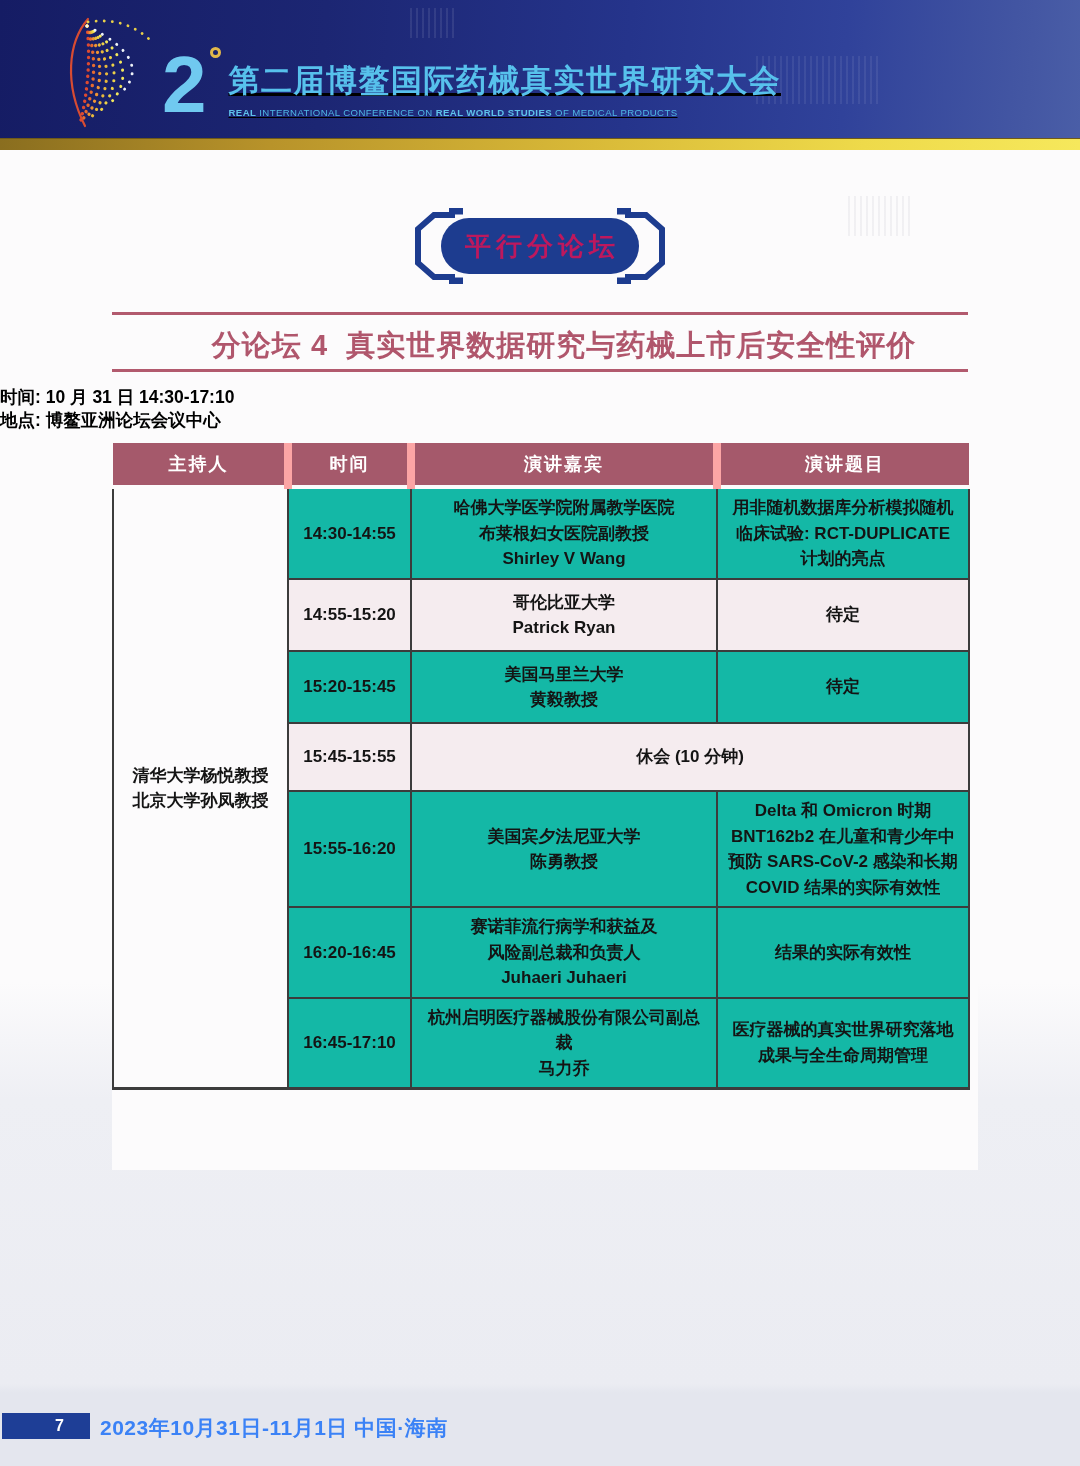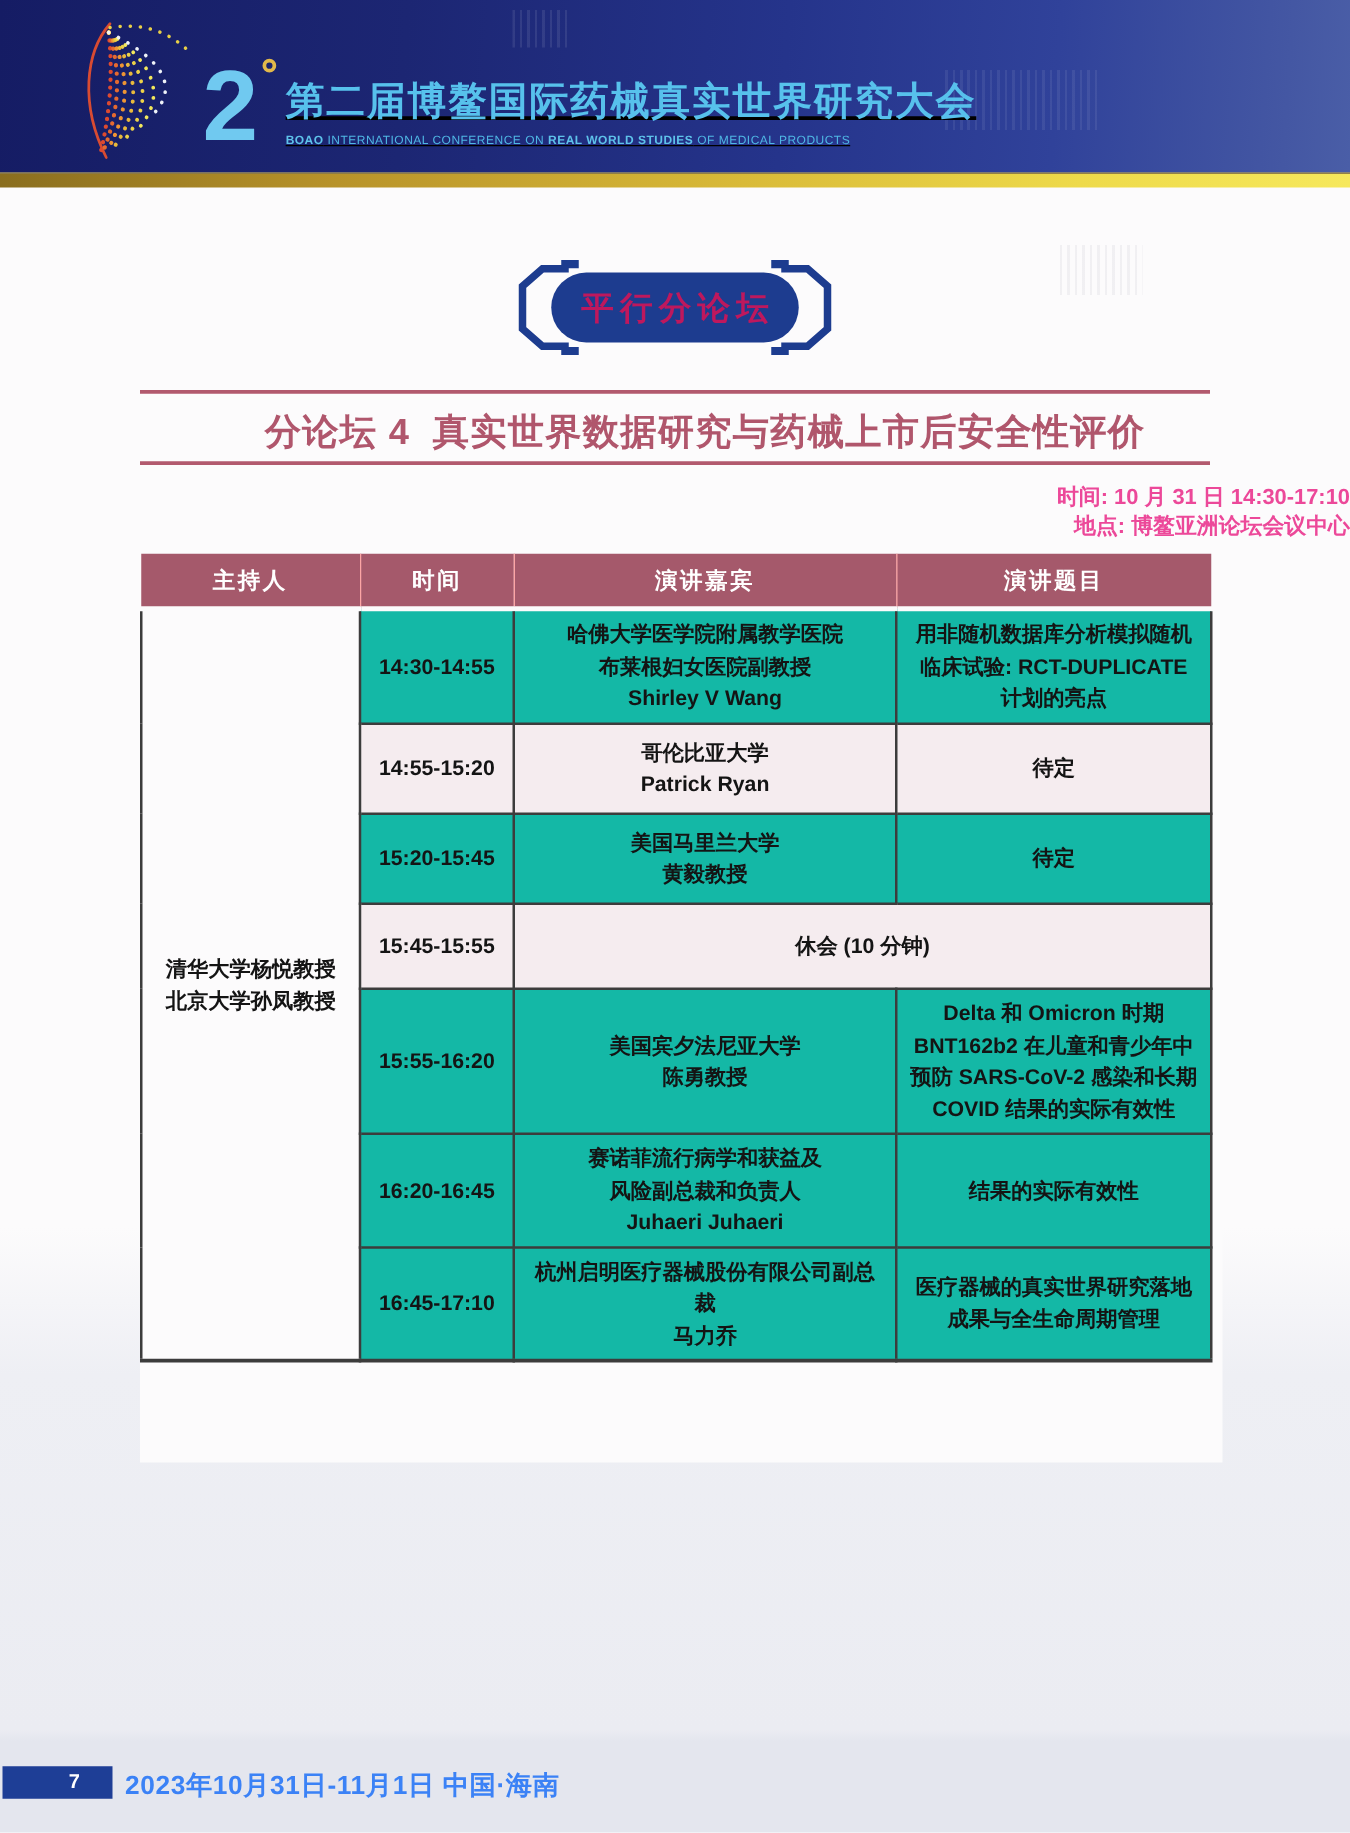--- a/index.html
+++ b/index.html
@@ -50,34 +50,34 @@
     display:flex; align-items:center; justify-content:center;
     color:#be185d; font-size:26px; font-weight:700; letter-spacing:5px; text-indent:5px;
   }
   
   .rule{ position:absolute; left:112px; width:856px; height:3px; background:#b25a6e; }
   .rule.r1{ top:312px; } .rule.r2{ top:369px; }
   .session-title{
     position:absolute; left:0; top:326px; width:1080px; text-align:center;
     font-size:29px; font-weight:700; color:#b0566c; white-space:pre-wrap; letter-spacing:1px;margin-left:24px;
   }
-  .meta{ position:absolute; left:0; width:1080px; text-align:right;
-         font-size:17.5px; font-weight:700; color:#ec4899; white-space:pre-wrap; }
+  .meta{ position:absolute; left:0; width:1080px; text-align:left;
+         font-size:17.5px; font-weight:700; color:#000000; white-space:pre-wrap; }
   .meta.time{ top:385px; } .meta.venue{ top:408px; }
   
   table.agenda{
     position:absolute; left:112px; top:443px; width:856px;
     border-collapse:collapse; table-layout:fixed;
   }
   .agenda col.c-mod{ width:175px; } .agenda col.c-time{ width:123px; }
   .agenda col.c-spk{ width:306px; } .agenda col.c-top{ width:252px; }
   .agenda th{
     background:#a5596b; color:#ffffff; font-size:18px; font-weight:700;
     height:44px; letter-spacing:2px;
-    border-right:1px solid #fca5a5; border-bottom:4px solid #fcfbfc;
+    border-right:8px solid #fca5a5; border-bottom:4px solid #fcfbfc;
   }
   .agenda th:last-child{ border-right:none; }
   .agenda td{
     border:2px solid #3c3c3c; background:#14b8a6;
     text-align:center; vertical-align:middle;
     font-size:17px; font-weight:700; color:#141414; line-height:1.5;
     padding:6px 9px;
   }
   .agenda tr.tint td{ background:#f5ecef; }
   .agenda td.moderator{ background:#fcfbfc !important; font-size:17px; }
@@ -112,21 +112,21 @@
         <path d="M29,12 Q 66,58 33,104" stroke="#e8b93c" stroke-width="3.2" stroke-dasharray="0.1 7.4"></path>
         <path d="M29,12 Q 77,56 40,100" stroke="#ecd148" stroke-width="3.1" stroke-dasharray="0.1 7.8"></path>
         <path d="M29,12 Q 88,52 50,92" stroke="#f3e85c" stroke-width="3.0" stroke-dasharray="0.1 8.2"></path>
         <path d="M29,12 Q 98,46 62,80" stroke="#eef2f8" stroke-width="2.9" stroke-dasharray="0.1 8.6"></path>
         <path d="M30,8 Q 70,2 96,30" stroke="#e8cf48" stroke-width="2.8" stroke-dasharray="0.1 8.0"></path>
       </g>
     </svg>
     <div class="edition"><span>2</span><span class="ring"></span></div>
     <div class="logo-text">
       <div class="logo-cn">第二届博鳌国际药械真实世界研究大会</div>
-      <div class="logo-en"><b>BOAO</b><span> INTERNATIONAL CONFERENCE ON </span><b>REAL WORLD STUDIES</b><span> OF MEDICAL PRODUCTS</span></div>
+      <div class="logo-en"><b>REAL</b><span> INTERNATIONAL CONFERENCE ON </span><b>REAL WORLD STUDIES</b><span> OF MEDICAL PRODUCTS</span></div>
     </div>
   </div>
 </div>
 <div class="gold-stripe"></div>
 
 <div class="badge-wrap">
   <svg width="270" height="76" viewBox="0 0 270 76">
     <g fill="none" stroke="#1d3c8f">
       <path d="M50,7 L29,7 L13,21 L13,55 L29,69 L50,69" stroke-width="6"></path>
       <path d="M220,7 L241,7 L257,21 L257,55 L241,69 L220,69" stroke-width="6"></path>

